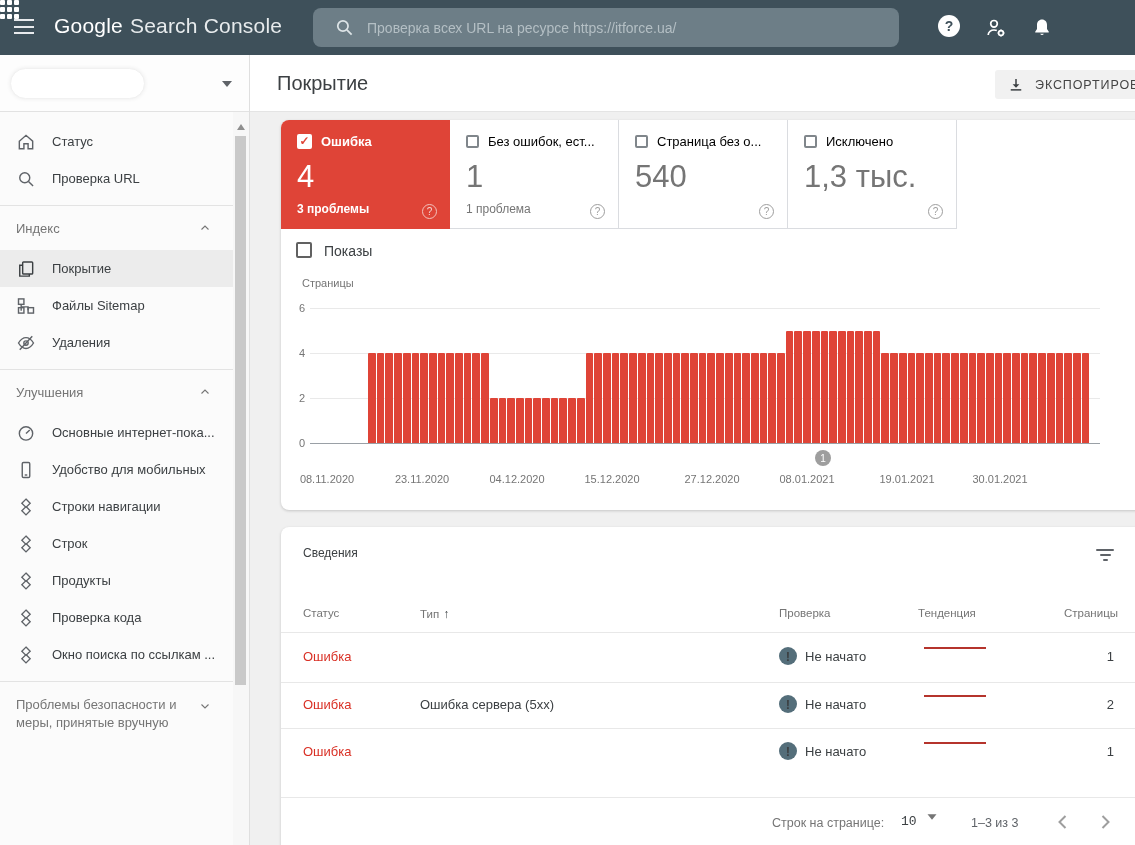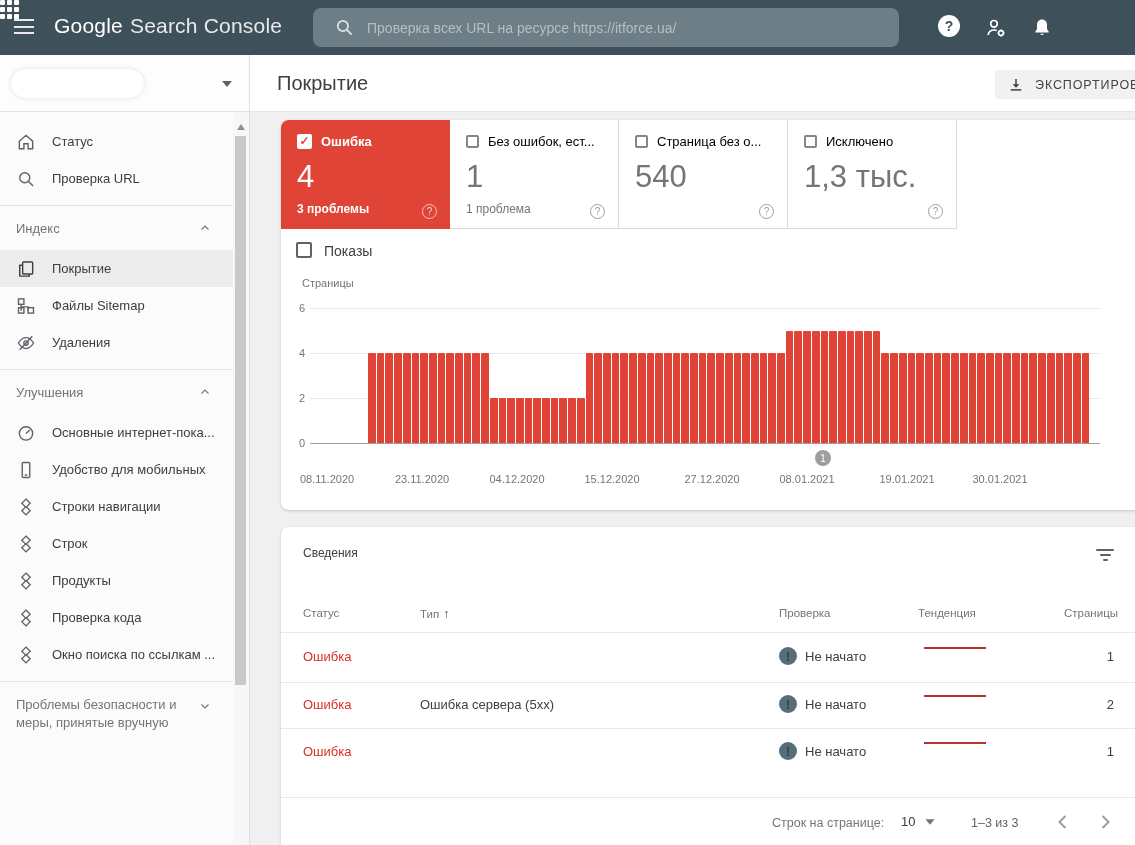--- a/index.html
+++ b/index.html
@@ -103,21 +103,21 @@
   .td-validation { position:absolute; left:498px; display:flex; align-items:center; }
   .vbadge { width:18px; height:18px; border-radius:50%; background:#546e7a; color:#fff; font-size:11px; font-weight:bold;
      display:flex; align-items:center; justify-content:center; margin-right:8px; flex:none; }
   .td-validation span { font-size:13px; color:#3c4043; }
   .trend { position:absolute; left:643px; width:62px; height:2px; background:#b5342c; }
   .td-pages { position:absolute; right:36px; font-size:13px; color:#3c4043; text-align:right; }
 
   
   #tfooter { position:absolute; left:0; top:271px; width:869px; height:52px; }
   #rpp-label { position:absolute; left:491px; top:18px; font-size:12.5px; color:#757575; }
-  #rpp-select { position:absolute; left:620px; top:16px; display:flex; align-items:center; cursor:pointer; }
+  #rpp-select { position:absolute; left:620px; top:16px; display:flex; cursor:pointer;font-family:Liberation Mono, monospace; }
   #rpp-select .val { font-size:13px; color:#3c4043; margin-right:10px; }
   #rpp-select .caret-down { border-top-color:#757575; transform:scale(.9); }
   #range-label { position:absolute; left:690px; top:18px; font-size:12.5px; color:#5f6368; }
   .pager { position:absolute; top:12px; width:24px; height:24px; cursor:pointer; }
   #pg-prev { left:770px; } #pg-next { left:812px; }
 
   .chev svg, .pager svg { display:block; }
 </style>
 </head>
 <body>

